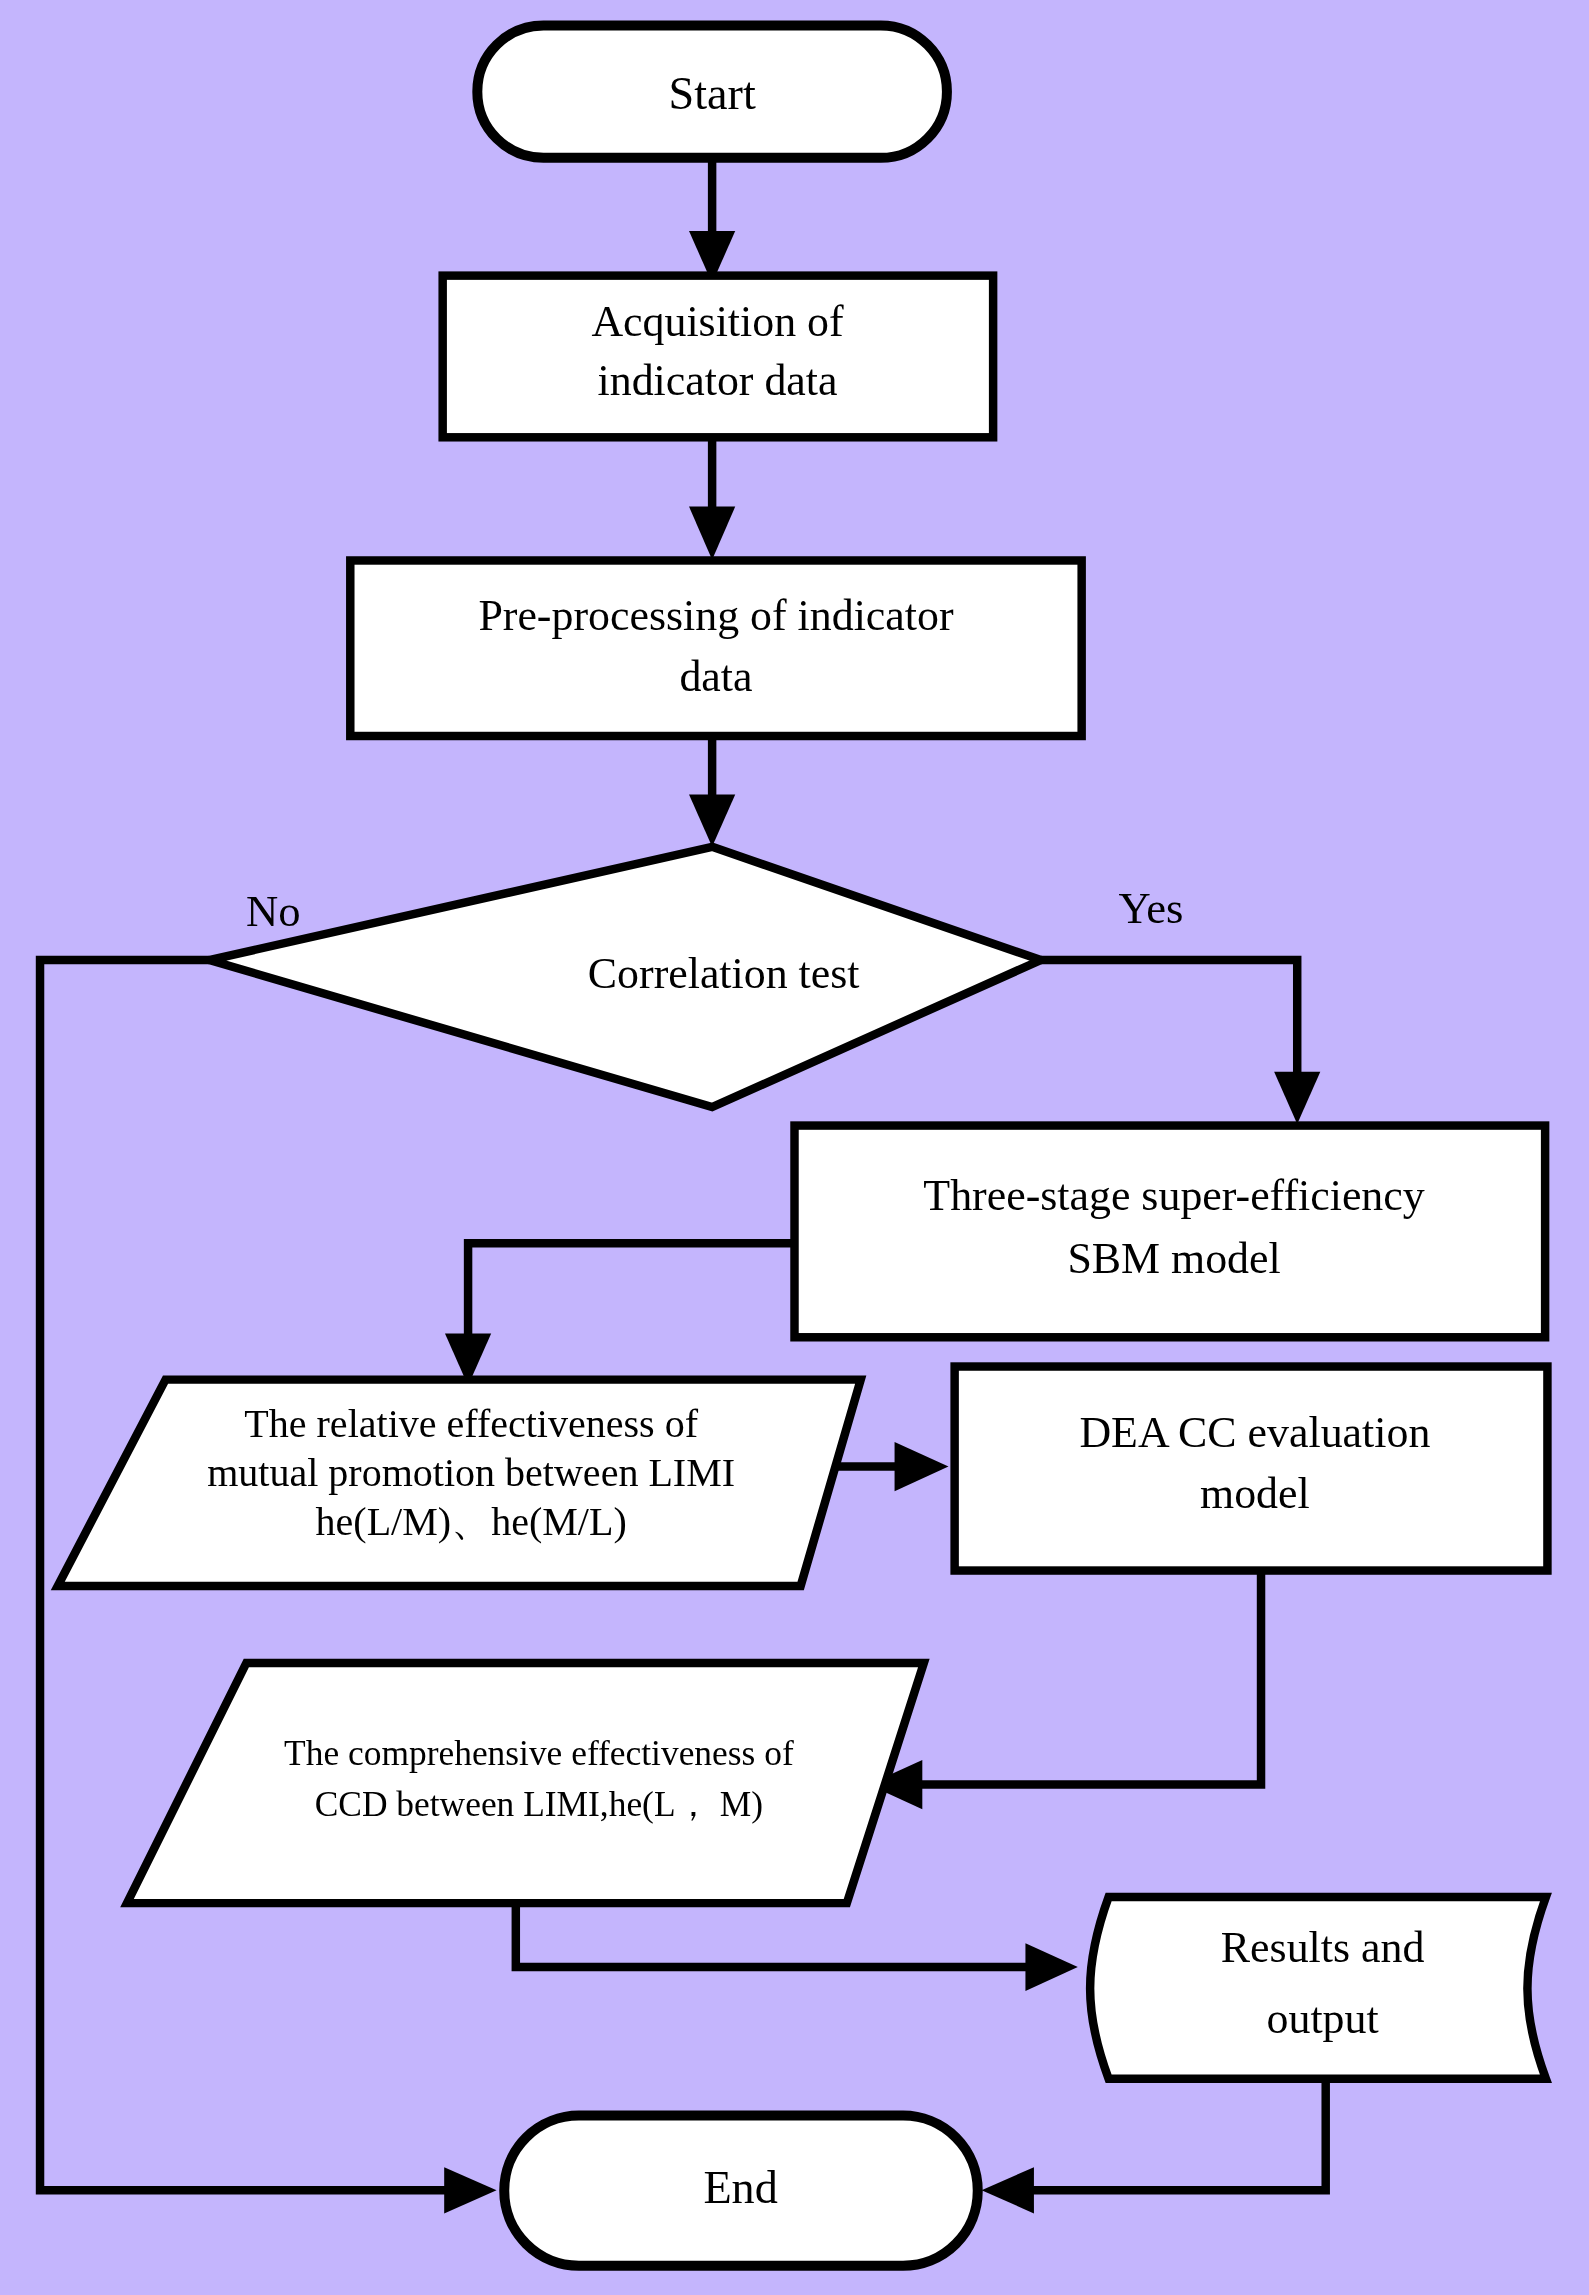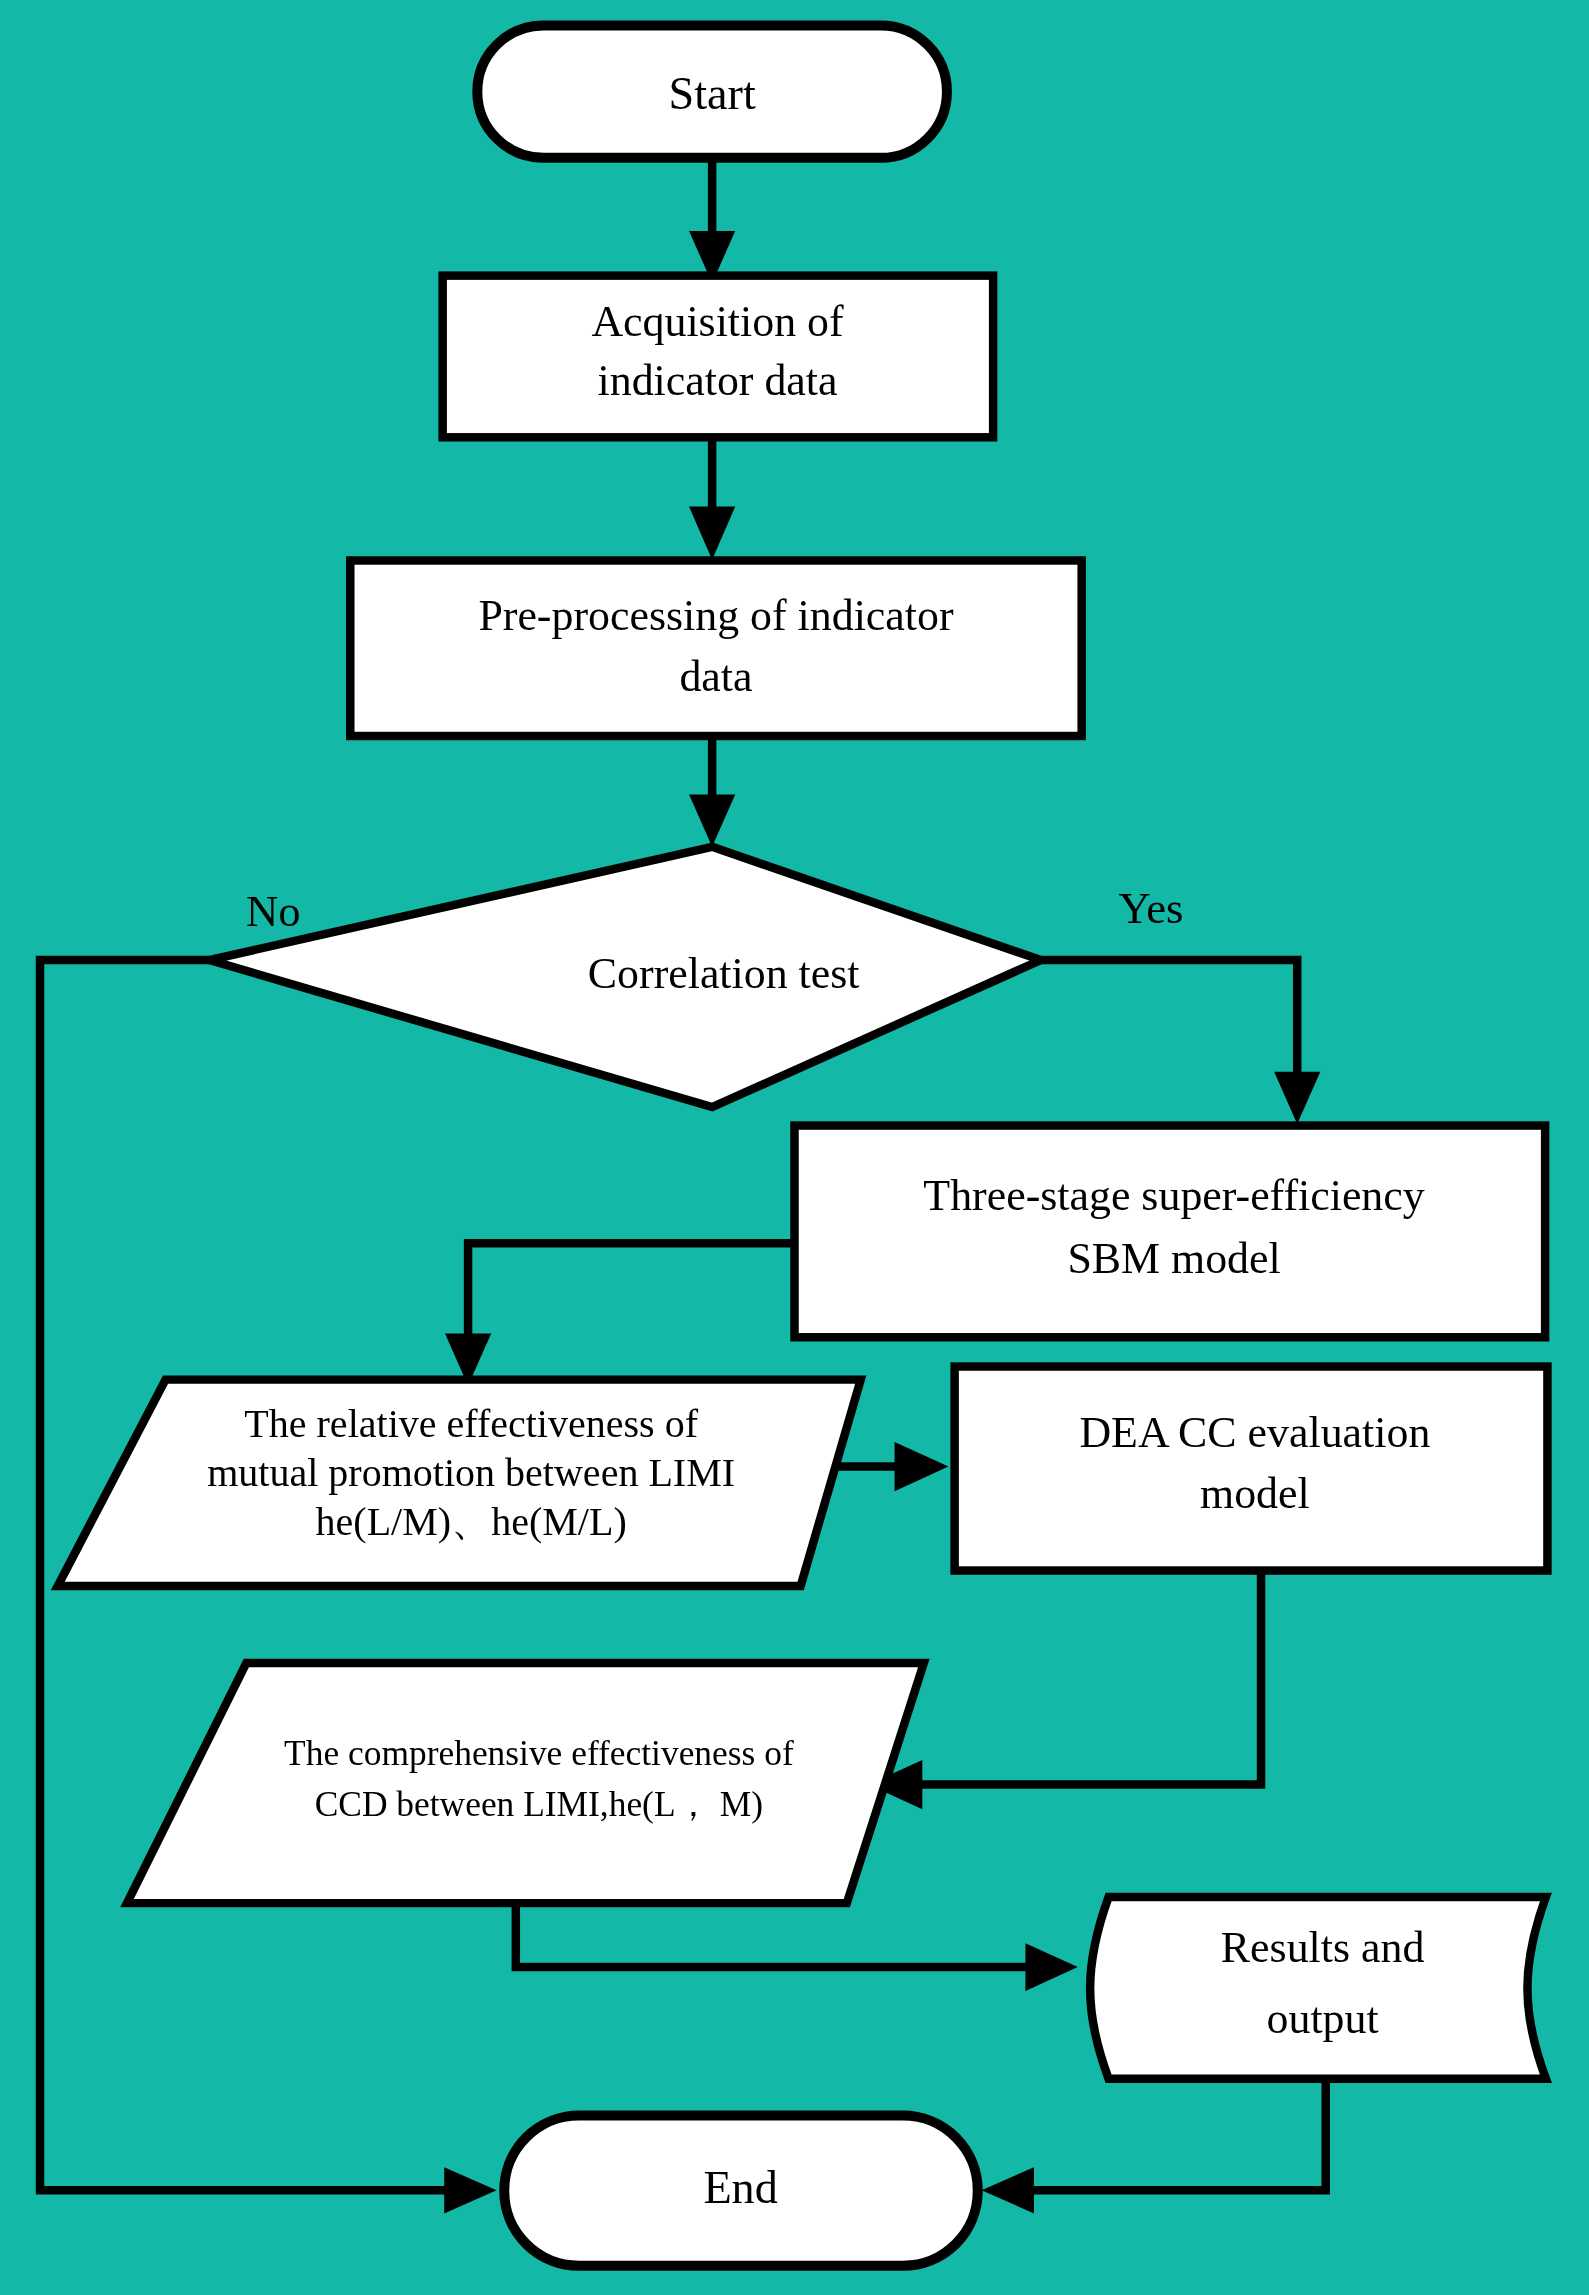--- a/index.html
+++ b/index.html
@@ -7,21 +7,21 @@
     padding: 0;
     background: #ffffff;
   }
   body {
     font-family: "Liberation Serif", "DejaVu Serif", serif;
   }
   #flowchart-root {
     position: relative;
     width: 1589px;
     height: 2295px;
-    background: #14b8a6;
+    background: #c4b5fd;
     overflow: hidden;
   }
   svg.fc {
     display: block;
     width: 1589px;
     height: 2295px;
   }
   .shape-outline {
     fill: #ffffff;
     stroke: #000000;

